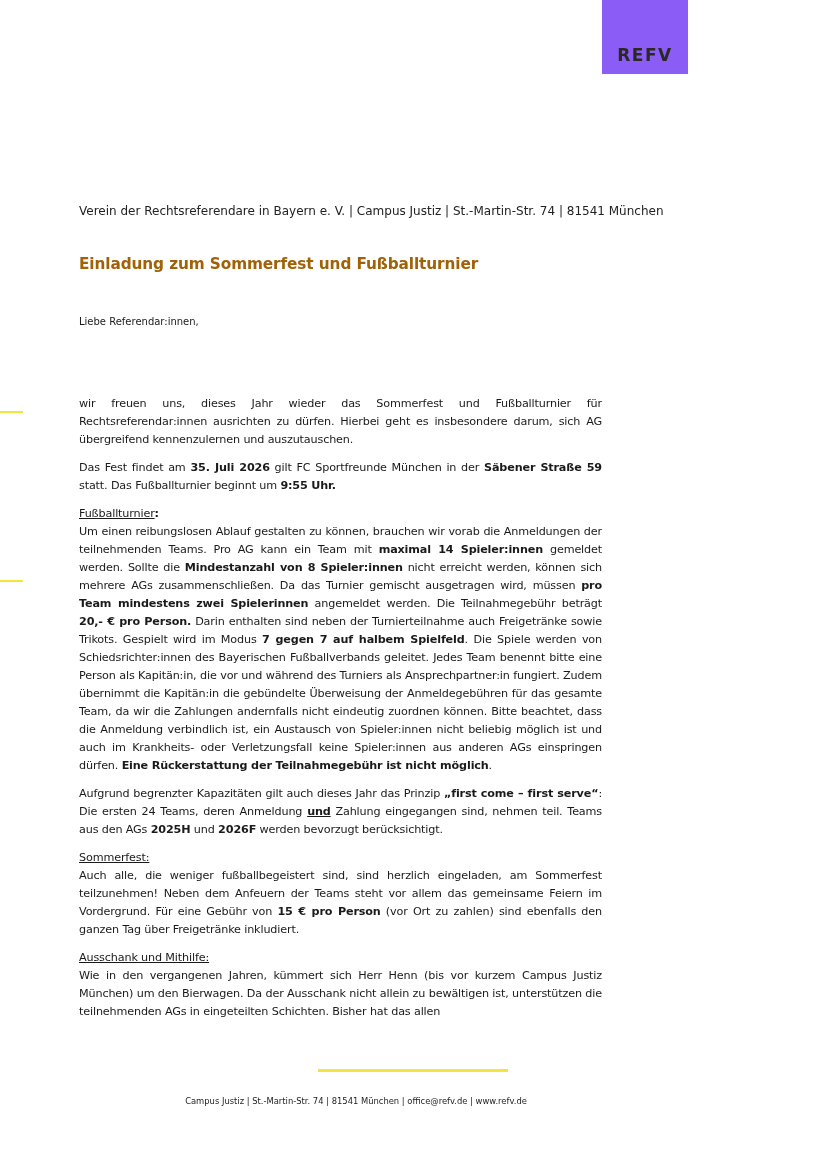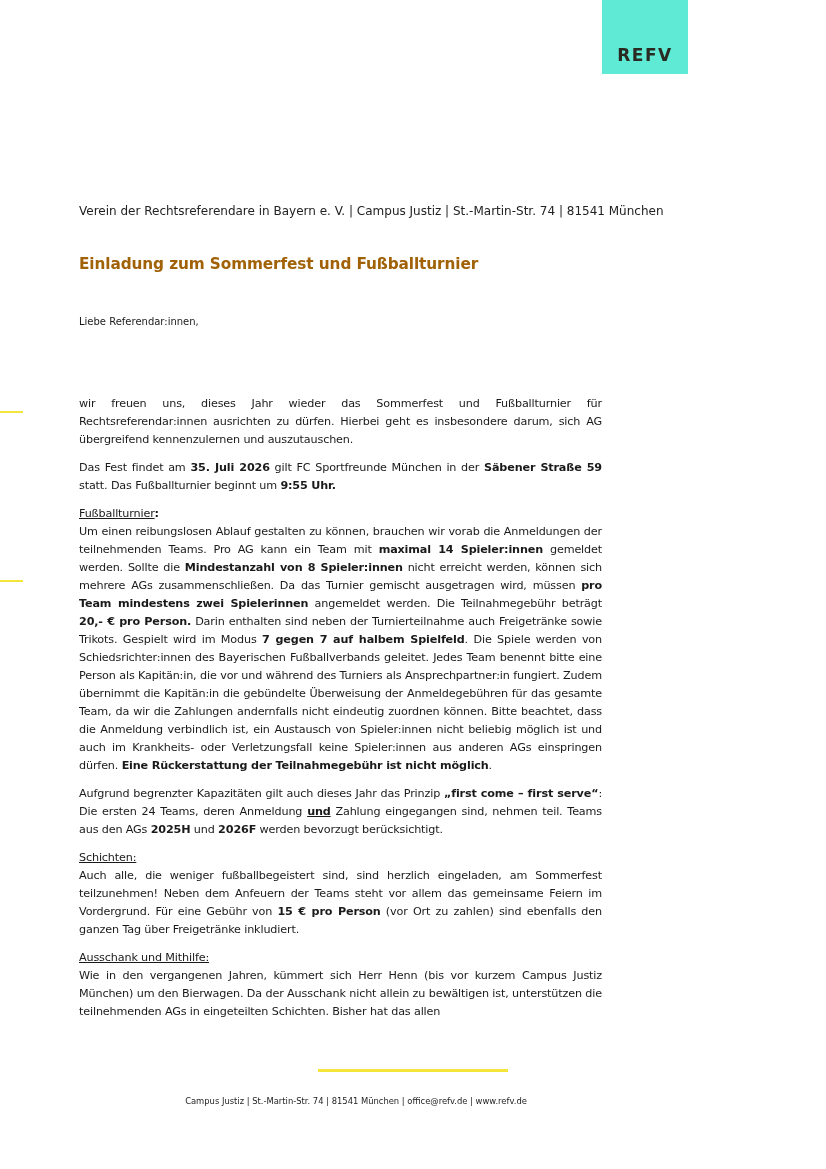--- a/index.html
+++ b/index.html
@@ -1,18 +1,18 @@
 <!DOCTYPE html>
 <html><head>
 <meta charset="utf-8">
 <style>
   html, body { margin: 0; padding: 0; background: #ffffff; }
   body { width: 826px; height: 1169px; position: relative; overflow: hidden;
          font-family: "DejaVu Sans", sans-serif; color: #1a1a1a; }
-  .logo { position: absolute; left: 602px; top: 0; width: 86px; height: 74px; background: #5eead4;
+  .logo { position: absolute; left: 602px; top: 0; width: 86px; height: 74px; background: #8b5cf6;
           display: flex; align-items: flex-end; justify-content: center; }
   .logo span { font-family: "DejaVu Sans", sans-serif; font-weight: bold; font-size: 17px;
                letter-spacing: 1.5px; color: #2a2a22; margin-bottom: 9px; }
   .sender { position: absolute; left: 79px; top: 204px; font-size: 12px; color: #222; white-space: nowrap; }
   .title { position: absolute; left: 79px; top: 255px; font-size: 15.3px; font-weight: bold; color: #a16207;
            white-space: nowrap; letter-spacing: -0.1px; }
   .greeting { position: absolute; left: 79px; top: 316px; font-size: 10px; white-space: nowrap; }
   .body { position: absolute; left: 79px; top: 395px; width: 523px; font-size: 11.2px; line-height: 18px;
           letter-spacing: -0.15px; }
   .body p { margin: 0 0 10px 0; text-align: justify; }
@@ -49,21 +49,21 @@
   <p class="last-line-left">
     <span class="u">Fußballturnier</span><b>:</b><br>
     <span>Um einen reibungslosen Ablauf gestalten zu können, brauchen wir vorab die Anmeldungen der teilnehmenden Teams. Pro AG kann ein Team mit </span><b>maximal 14 Spieler:innen</b><span> gemeldet werden. Sollte die </span><b>Mindestanzahl von 8 Spieler:innen</b><span> nicht erreicht werden, können sich mehrere AGs zusammenschließen. Da das Turnier gemischt ausgetragen wird, müssen </span><b>pro Team mindestens zwei Spielerinnen</b><span> angemeldet werden. Die Teilnahmegebühr beträgt </span><b>20,- € pro Person.</b><span> Darin enthalten sind neben der Turnierteilnahme auch Freigetränke sowie Trikots. Gespielt wird im Modus </span><b>7 gegen 7 auf halbem Spielfeld</b><span>. Die Spiele werden von Schiedsrichter:innen des Bayerischen Fußballverbands geleitet. Jedes Team benennt bitte eine Person als Kapitän:in, die vor und während des Turniers als Ansprechpartner:in fungiert. Zudem übernimmt die Kapitän:in die gebündelte Überweisung der Anmeldegebühren für das gesamte Team, da wir die Zahlungen andernfalls nicht eindeutig zuordnen können. Bitte beachtet, dass die Anmeldung verbindlich ist, ein Austausch von Spieler:innen nicht beliebig möglich ist und auch im Krankheits- oder Verletzungsfall keine Spieler:innen aus anderen AGs einspringen dürfen. </span><b>Eine Rückerstattung der Teilnahmegebühr ist nicht möglich</b><span>.</span>
   </p>
 
   <p class="last-line-left">
     <span>Aufgrund begrenzter Kapazitäten gilt auch dieses Jahr das Prinzip </span><b>„first come – first serve“</b><span>: Die ersten 24 Teams, deren Anmeldung </span><b class="u">und</b><span> Zahlung eingegangen sind, nehmen teil. Teams aus den AGs </span><b>2025H</b><span> und </span><b>2026F</b><span> werden bevorzugt berücksichtigt.</span>
   </p>
 
   <p class="last-line-left">
-    <span class="u">Schichten:</span><br>
+    <span class="u">Sommerfest:</span><br>
     <span>Auch alle, die weniger fußballbegeistert sind, sind herzlich eingeladen, am Sommerfest teilzunehmen! Neben dem Anfeuern der Teams steht vor allem das gemeinsame Feiern im Vordergrund. Für eine Gebühr von </span><b>15 € pro Person</b><span> (vor Ort zu zahlen) sind ebenfalls den ganzen Tag über Freigetränke inkludiert.</span>
   </p>
 
   <p class="last-line-left">
     <span class="u">Ausschank und Mithilfe:</span><br>
     <span>Wie in den vergangenen Jahren, kümmert sich Herr Henn (bis vor kurzem Campus Justiz München) um den Bierwagen. Da der Ausschank nicht allein zu bewältigen ist, unterstützen die teilnehmenden AGs in eingeteilten Schichten. Bisher hat das allen</span>
   </p>
 </div>
 
 <div class="footer-line"></div>

